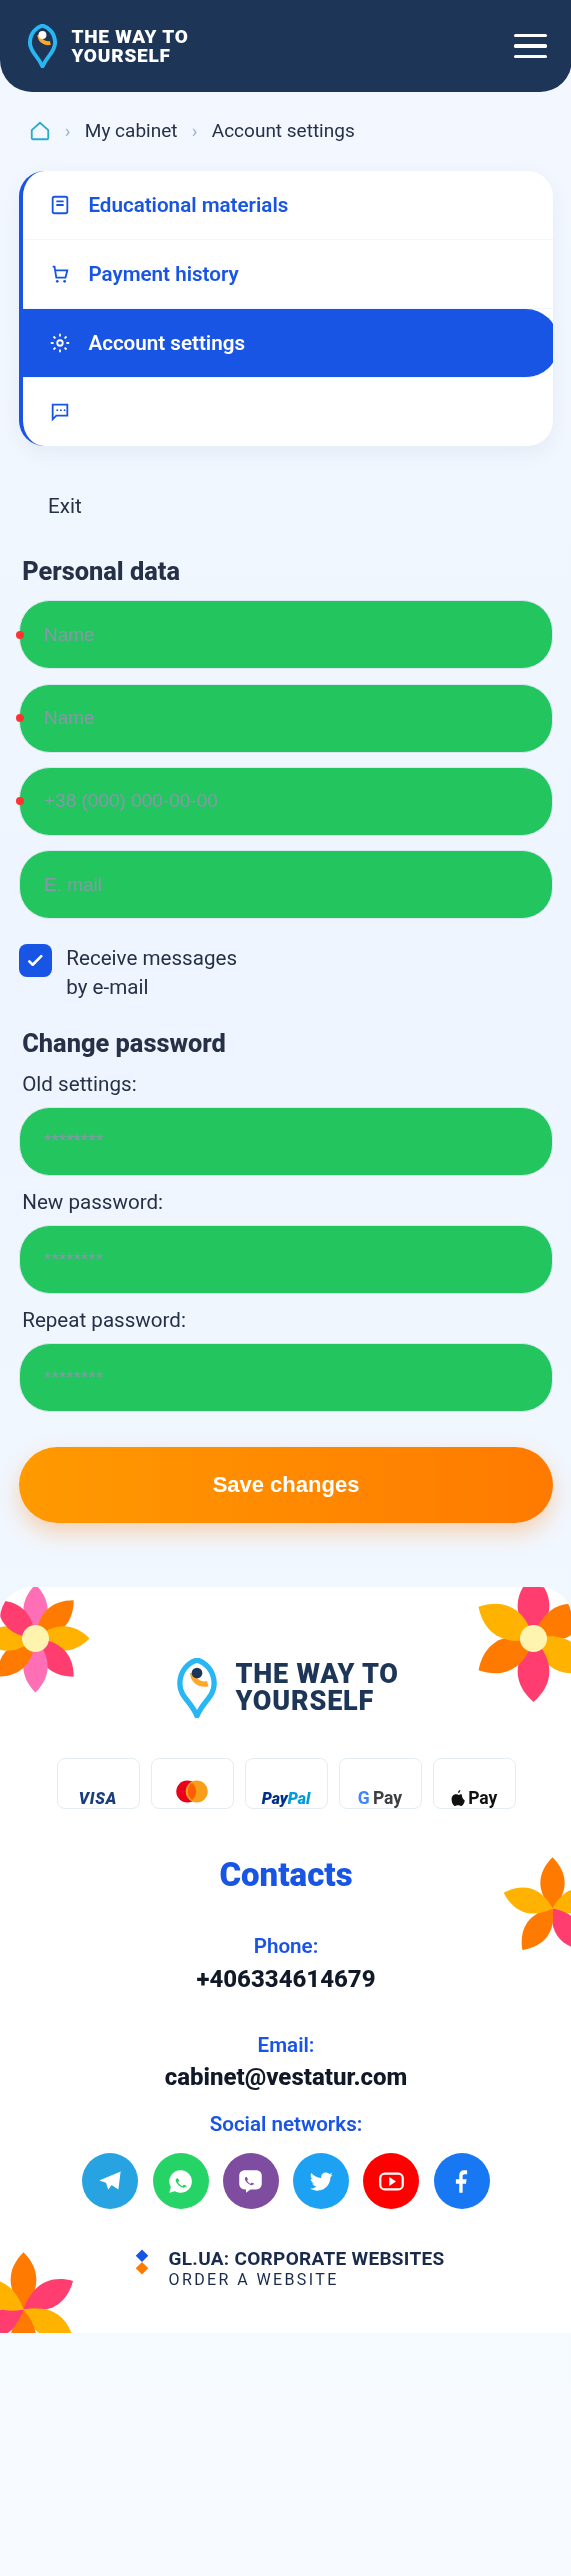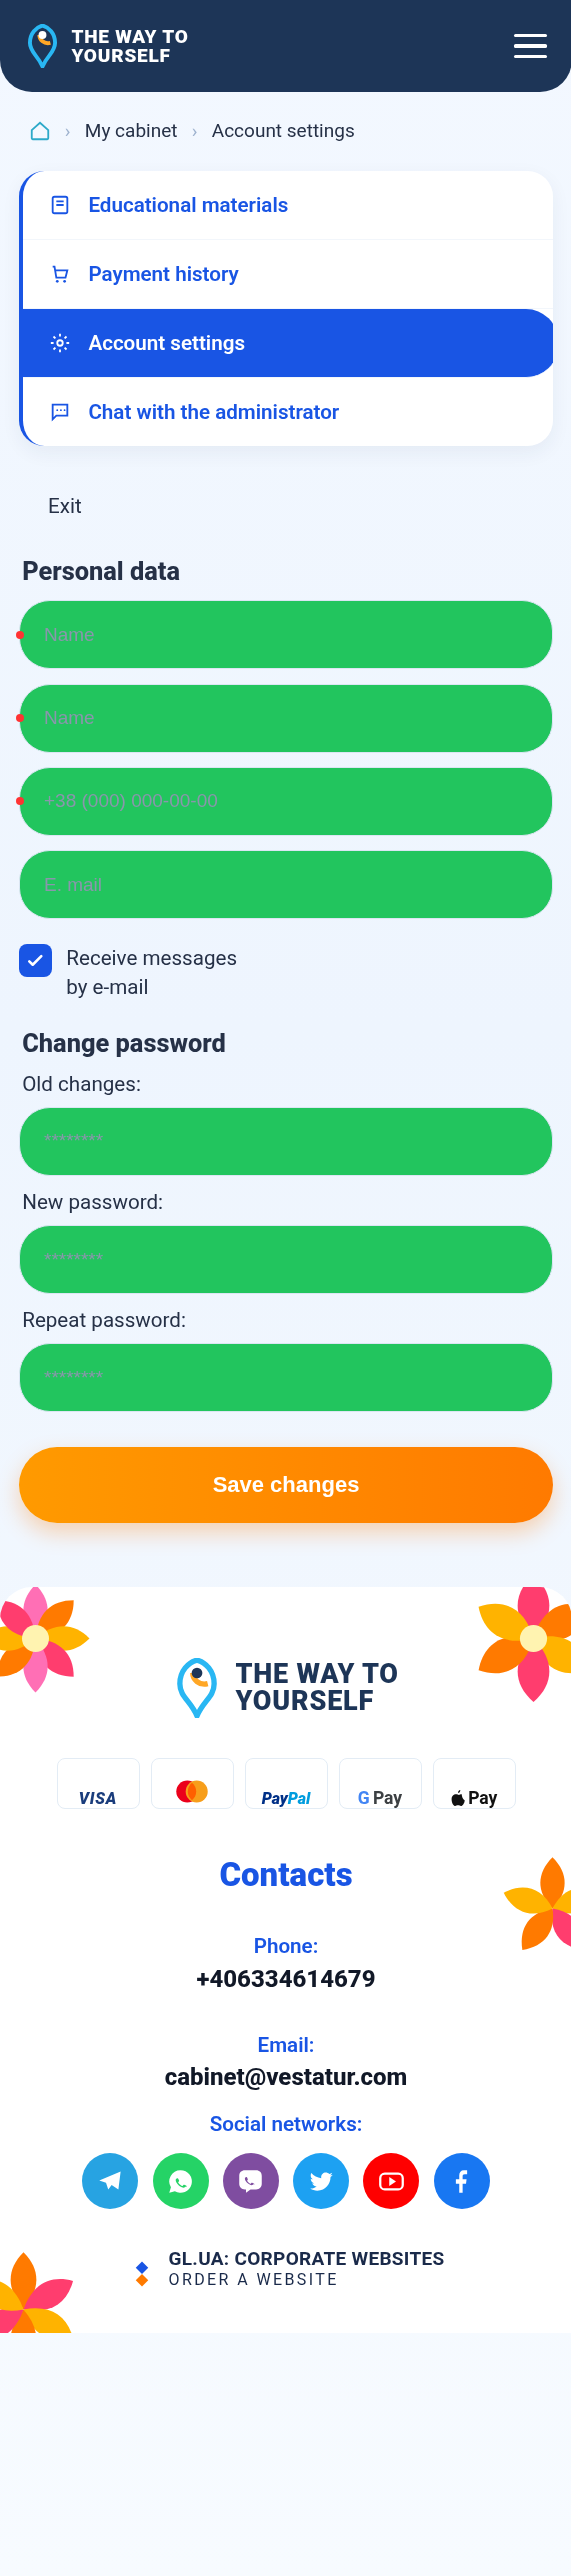--- a/index.html
+++ b/index.html
@@ -157,21 +157,21 @@
   .socials { display:flex; justify-content:center; gap:14.3px; margin-bottom: 38px; }
   .soc { width:56px; height:56px; border-radius:50%; display:flex; align-items:center; justify-content:center; cursor:pointer; }
   .soc.telegram { background:#27a3e2; }
   .soc.whatsapp { background:#25d366; }
   .soc.viber    { background:#7f4da0; }
   .soc.twitter  { background:#1da1f2; }
   .soc.youtube  { background:#ff0000; }
   .soc.facebook { background:#1877f2; }
   .soc svg { display:block; }
 
-  .glua { display:flex; align-items:flex-end; justify-content:center; gap:11px; }
+  .glua { display:flex; align-items:flex-start; justify-content:center; gap:11px; }
   .glua-icon { width:30px; height:30px; }
   .glua-text .t1 { font-size: 19px; font-weight: 700; letter-spacing: 0.3px; color: #1a2a4a; }
   .glua-text .t2 { font-size: 16px; letter-spacing: 2.4px; color: #1a2a4a; }
 
   
   .flower { color: #ff7a00; }
   .flower svg { display:block; }
 
   
   .visa-text { font-weight:900; font-style:italic; font-size:16px; color:#1a3d7c; letter-spacing:0.8px; }
@@ -255,21 +255,20 @@
     </div>
     <div class="nav-item">
       <span class="nav-icon">
         <svg width="22" height="22" viewBox="0 0 24 24">
             <path d="M4 4h16v12H8l-4 4V4z" fill="none" stroke="#1955e4" stroke-width="2"></path>
             <circle cx="9" cy="10" r="1" fill="#1955e4"></circle>
             <circle cx="13" cy="10" r="1" fill="#1955e4"></circle>
             <circle cx="17" cy="10" r="1" fill="#1955e4"></circle>
           </svg>
       </span>
-      <span>Chat with the administrator</span>
     </div>
   </div>
 
   <div class="exit-row">
     <span class="exit-btn">Exit</span>
   </div>
 
   
   <h2 class="section-title">Personal data</h2>
 
@@ -297,21 +296,21 @@
     </div>
     <div class="chk-label">
       <div>Receive messages</div>
       <div>by e-mail</div>
     </div>
   </div>
 
   
   <h2 class="section-title">Change password</h2>
 
-  <div class="label-above">Old changes:</div>
+  <div class="label-above">Old settings:</div>
   <div class="field-row">
     <input class="input" type="password" placeholder="********" style="">
   </div>
 
   <div class="label-above">New password:</div>
   <div class="field-row">
     <input class="input" type="password" placeholder="********" style="">
   </div>
 
   <div class="label-above">Repeat password:</div>

